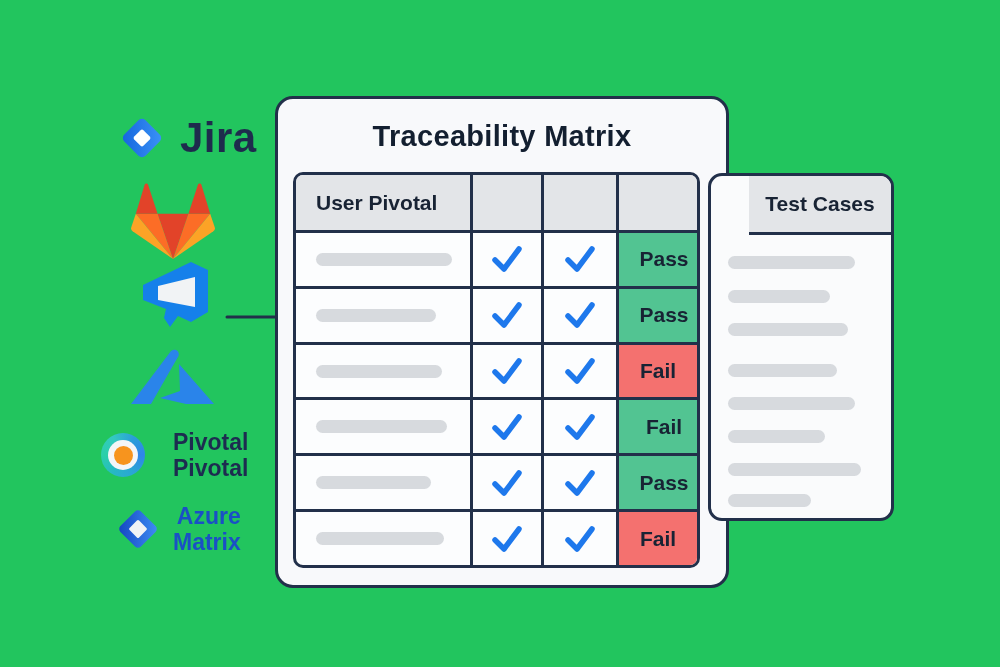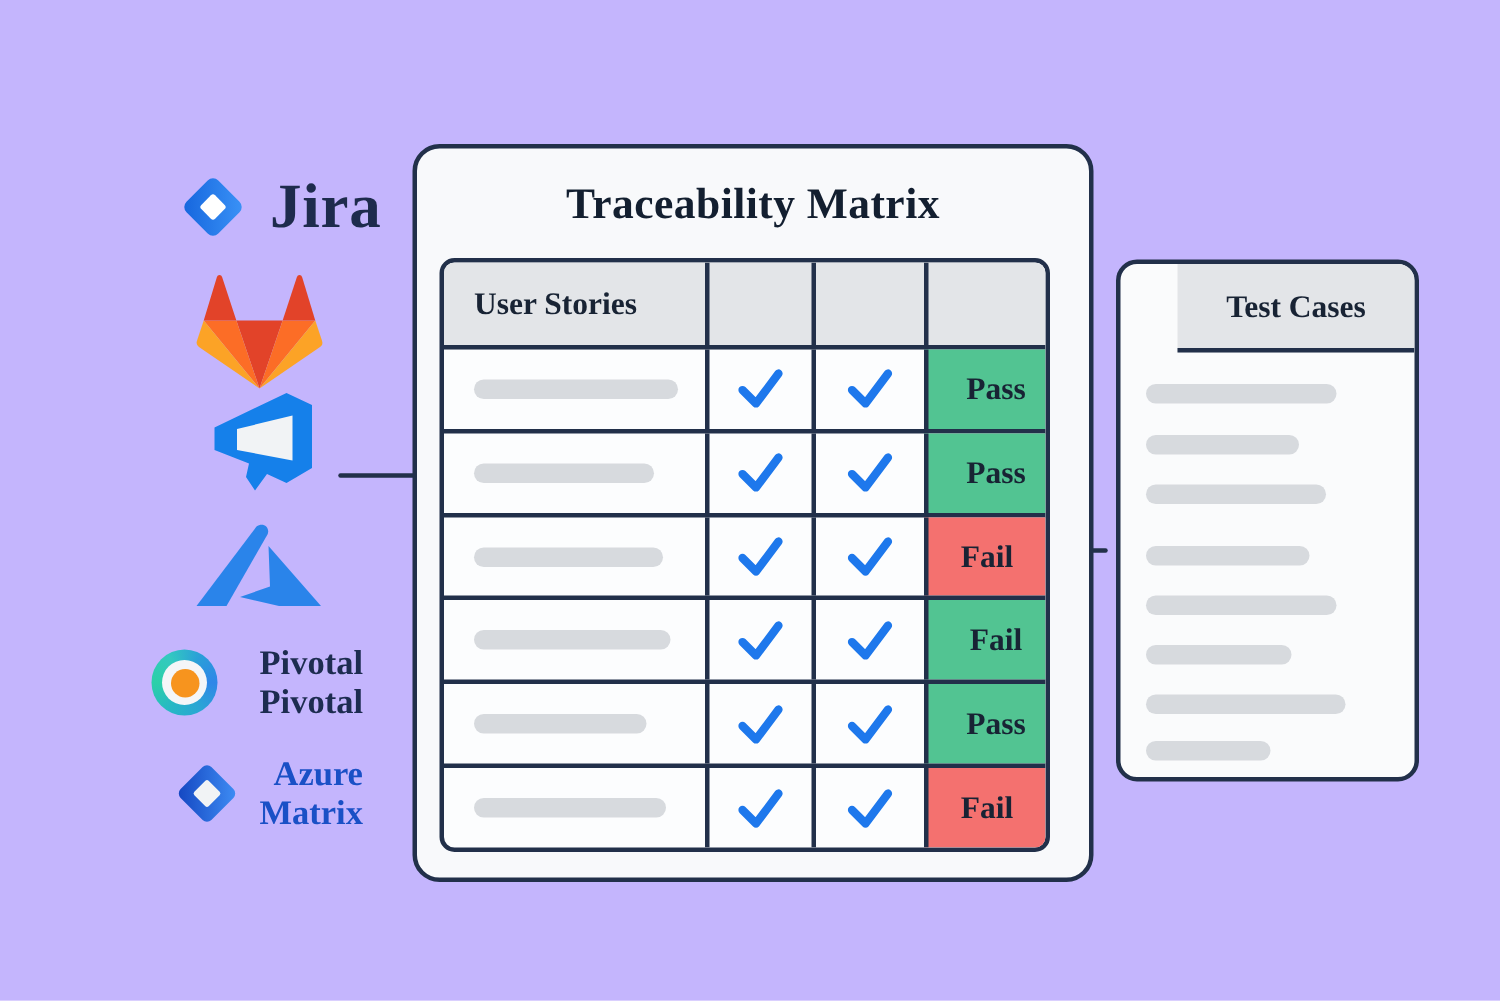--- a/index.html
+++ b/index.html
@@ -1,17 +1,17 @@
 <!DOCTYPE html>
 <html><head>
 <meta charset="utf-8">
 <style>
   html,body{margin:0;padding:0;}
   body{font-family:"Liberation Sans",sans-serif;}
-  .canvas{position:relative;width:1000px;height:667px;background:#c4b5fd;overflow:hidden;font-family:Liberation Serif, serif;}
+  .canvas{position:relative;width:1000px;height:667px;background:#22c55e;overflow:hidden;}
 
   
   .tool{position:absolute;display:flex;align-items:center;}
   .tool-jira{left:114px;top:110px;gap:10px;}
   .jira-label{font-size:42px;font-weight:600;color:#1e2b4d;letter-spacing:.5px;}
   .tool-gitlab{left:127px;top:181px;}
   .tool-vsts{left:133px;top:257px;}
   .tool-azure{left:118px;top:347px;}
   .tool-pivotal{left:101px;top:429px;gap:28px;}
   .pv-label,.azdo-label{font-size:23px;font-weight:700;color:#1d2c50;line-height:26px;}
@@ -44,21 +44,21 @@
   .m-row + .m-row{border-top:3px solid #22304a;}
   .m-cell{display:flex;align-items:center;justify-content:center;box-sizing:border-box;}
   .m-cell:nth-child(n+2){border-left:3px solid #22304a;}
   .c-story{justify-content:flex-start;padding-left:20px;}
   .ph-bar{display:block;height:13px;border-radius:7px;background:#d7dade;}
   .c-status{font-size:21px;font-weight:700;color:#182334;}
   .c-status[data-status="green"]{background:#52c492;padding-left:12px;}
   .c-status[data-status="red"]{background:#f4716f;}
 
   
-  .tc-panel{position:absolute;left:744px;top:173px;width:202px;height:348px;box-sizing:border-box;
+  .tc-panel{position:absolute;left:708px;top:173px;width:186px;height:348px;box-sizing:border-box;
     background:#fafbfc;border:3px solid #22304a;border-radius:14px;overflow:hidden;padding-left:38px;}
   .tc-head{height:56px;background:#e3e5e8;border-bottom:3px solid #22304a;
     display:flex;align-items:center;justify-content:center;
     font-size:21px;font-weight:700;color:#182334;}
   .tc-bar{position:absolute;left:17px;height:13px;border-radius:7px;background:#d7dade;}
 </style>
 </head>
 <body>
 
 <div class="canvas">
@@ -143,21 +143,21 @@
           <path d="M717 358 L705 367 L717 376"></path>
       </g>
     </g>
   </svg>
 
   <div class="matrix-panel">
     <div class="matrix-title">Traceability Matrix</div>
 
     <div class="m-table">
       <div class="m-head">
-        <div class="m-hcell">User Stories</div>
+        <div class="m-hcell">User Pivotal</div>
         <div class="m-hcell"></div>
         <div class="m-hcell"></div>
         <div class="m-hcell"></div>
       </div>
 
       <div class="m-body">
 
         <div class="m-row">
           <div class="m-cell c-story">
             <span class="ph-bar" style="width:136px"></span>

